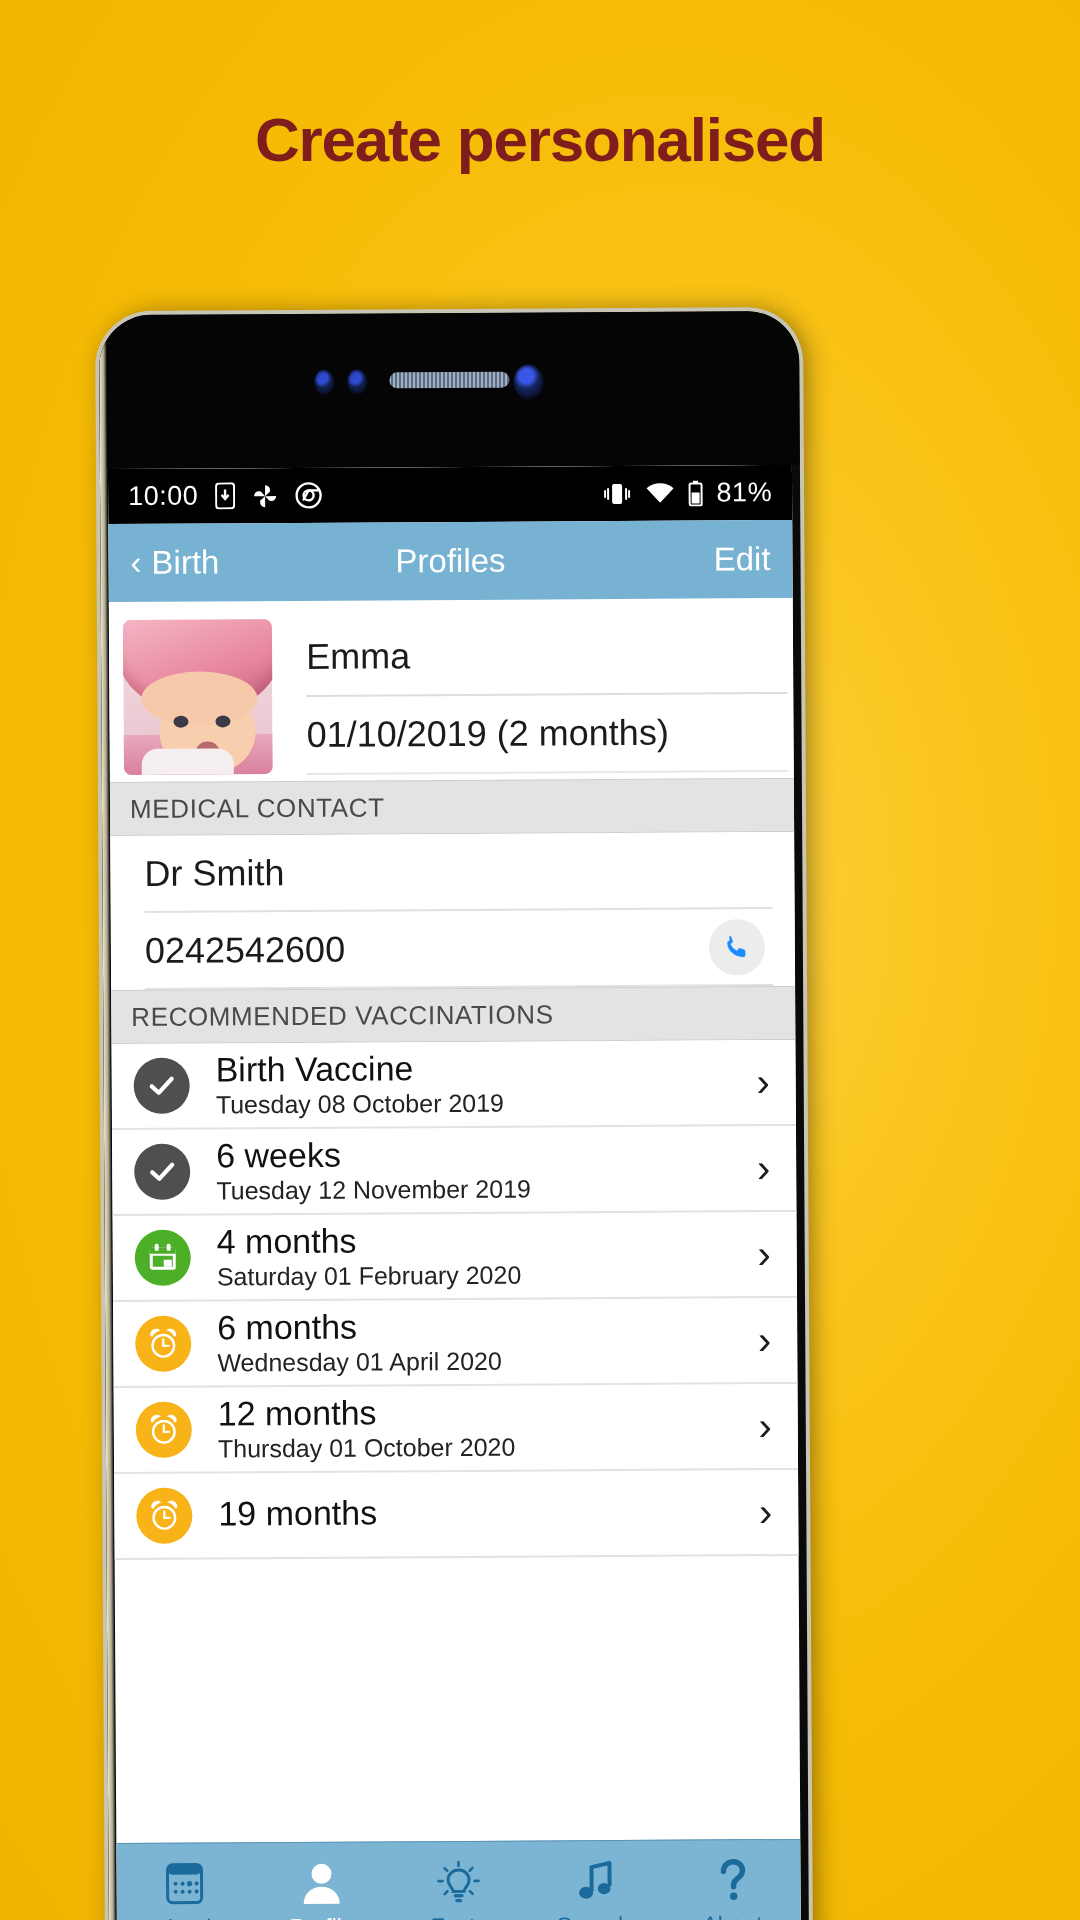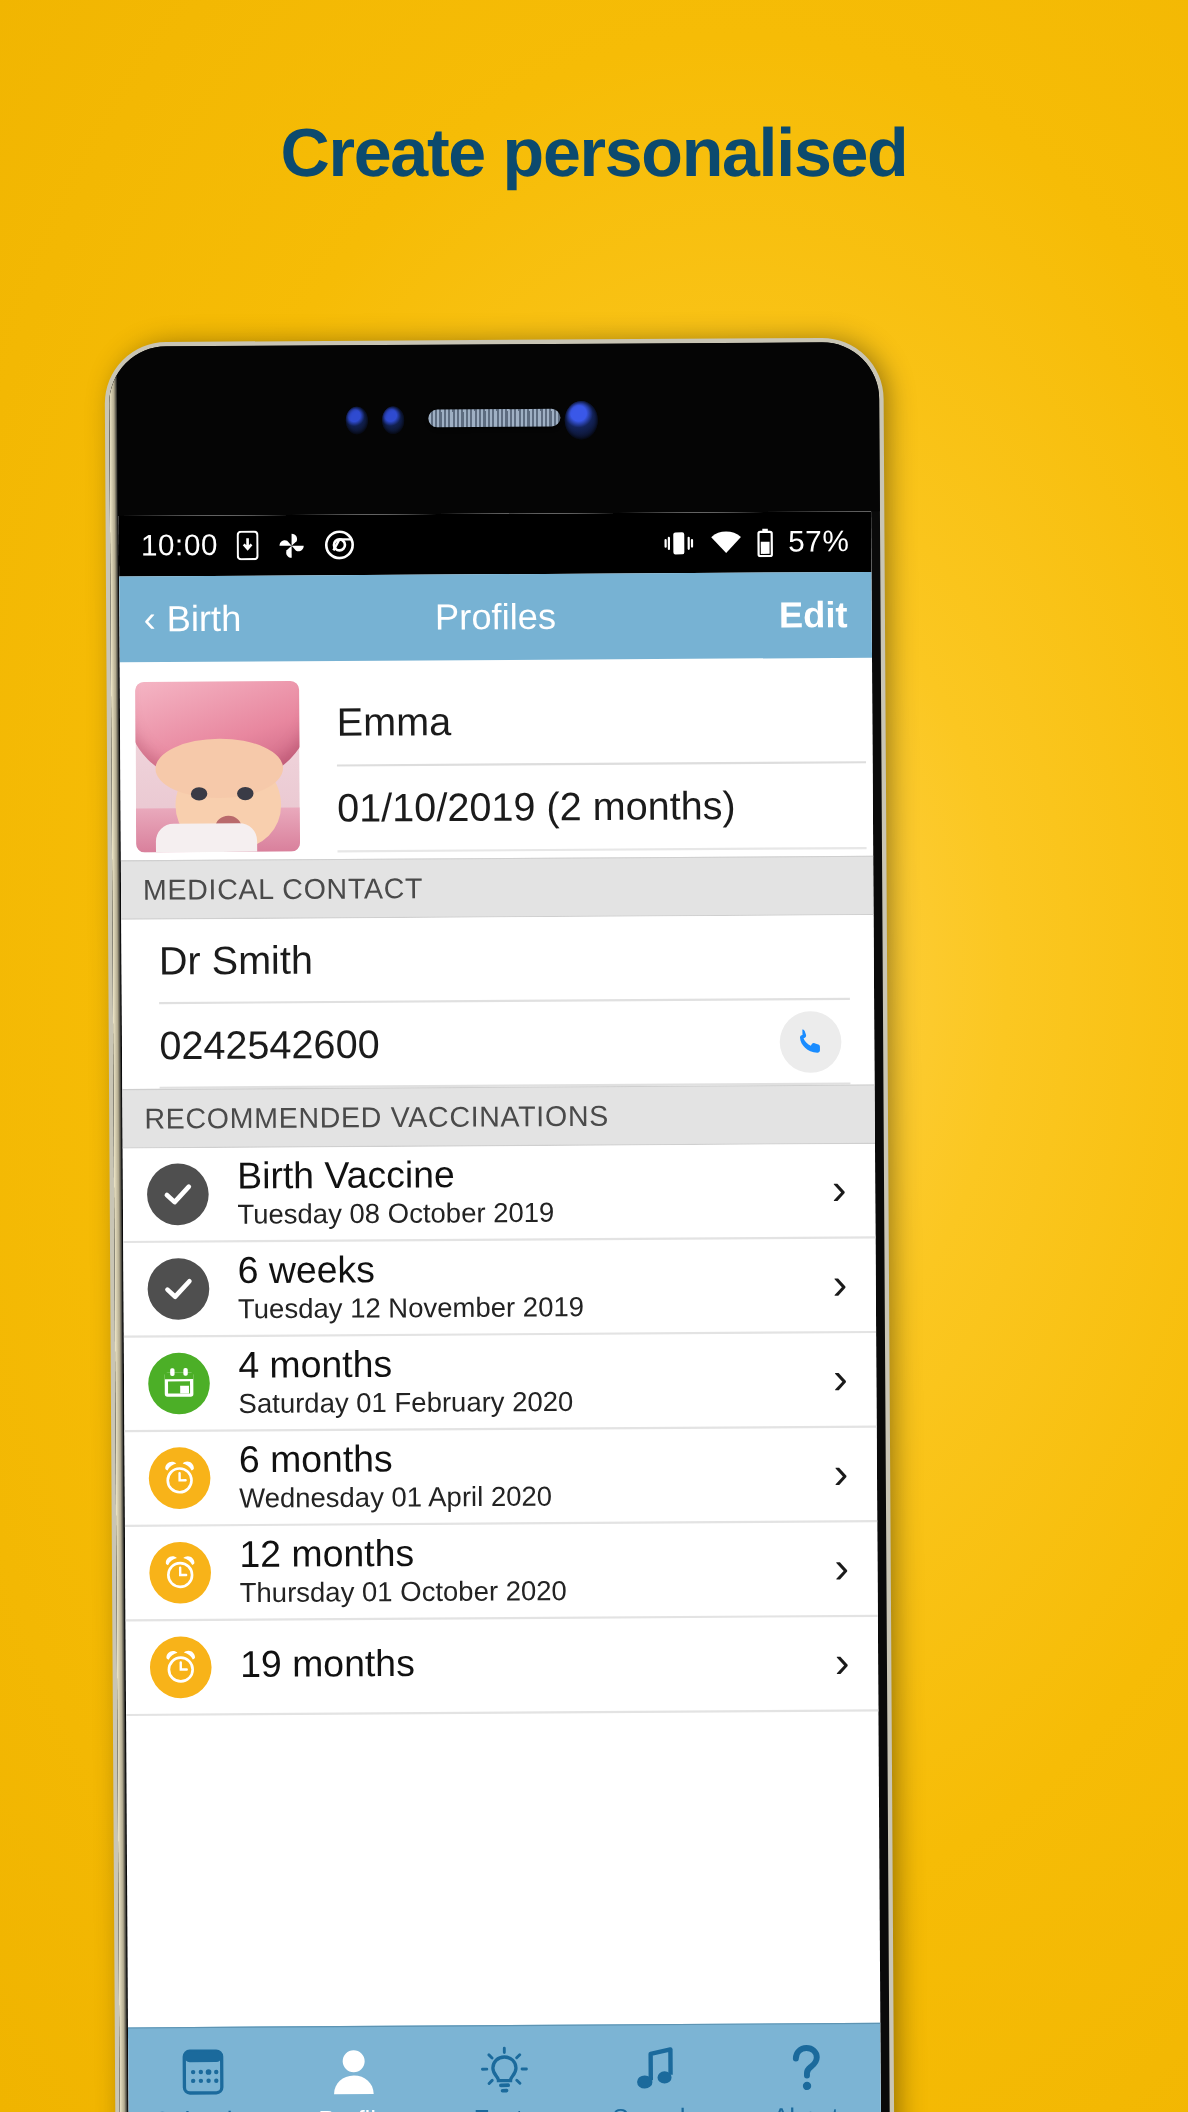--- a/index.html
+++ b/index.html
@@ -6,21 +6,21 @@
   html,body { width:1080px; height:1920px; overflow:hidden; }
   body {
     font-family:"Liberation Sans", sans-serif;
     background:radial-gradient(ellipse at 62% 46%, #FFD24A 0%, #FBC721 26%, #F6BC06 58%, #F0B400 100%);
     position:relative;
   }
 
   
   .headline {
     position:absolute; left:0; top:105px; width:1080px;
-    text-align:center; color:#0c4a6e;
+    text-align:center; color:#7f1d1d;
     font-weight:bold; font-size:62px; line-height:1.12;
     letter-spacing:-1.2px;
   }
   .headline span { display:block; }
 
   
   .phone {
     position:absolute; left:104px; top:313px;
     width:700px; height:1640px;
     border-radius:52px 52px 0 0;
@@ -74,21 +74,21 @@
   .navbar {
     height:78px; background:#77b2d3; color:#fff;
     display:flex; align-items:center; position:relative; padding:0 22px;
   }
   .nav-back { display:flex; align-items:center; gap:10px; font-size:33px; }
   .nav-chevron { font-size:33px; line-height:1; margin-top:-2px; }
   .nav-title {
     position:absolute; left:0; right:0; text-align:center;
     font-size:33px; pointer-events:none;
   }
-  .nav-edit { margin-left:auto; font-size:33px; z-index:2;font-weight:bold; }
+  .nav-edit { margin-left:auto; font-size:33px; z-index:2; }
 
   
   .profile {
     background:#fff; display:flex; padding:18px 0 0 14px; height:180px;
   }
   .avatar {
     width:149px; height:155px; border-radius:8px; overflow:hidden; flex:none;
     background:
       radial-gradient(circle at 50% 92%, #f7e7ea 0 18%, transparent 19%),
       linear-gradient(#f3dce2,#e8c3cd);
@@ -221,21 +221,21 @@
               <path d="M15 20 1.5 5.5C5.3 2 10 0.5 15 0.5s9.7 1.5 13.5 5z" fill="#fff"></path>
             </svg>
         </span>
         <span class="ic">
           <svg width="15" height="26" viewBox="0 0 15 26">
               <rect x="5" y="0" width="5" height="3" fill="#fff"></rect>
               <rect x="1.5" y="3" width="12" height="22" rx="1.5" fill="none" stroke="#fff" stroke-width="2"></rect>
               <rect x="3.5" y="12" width="8" height="11" fill="#fff"></rect>
             </svg>
         </span>
-        <span>57%</span>
+        <span>81%</span>
       </div>
     </div>
 
     <div class="navbar">
       <div class="nav-back">
         <span class="nav-chevron">‹</span>
         <span>Birth</span>
       </div>
       <div class="nav-title">Profiles</div>
       <div class="nav-edit">Edit</div>

